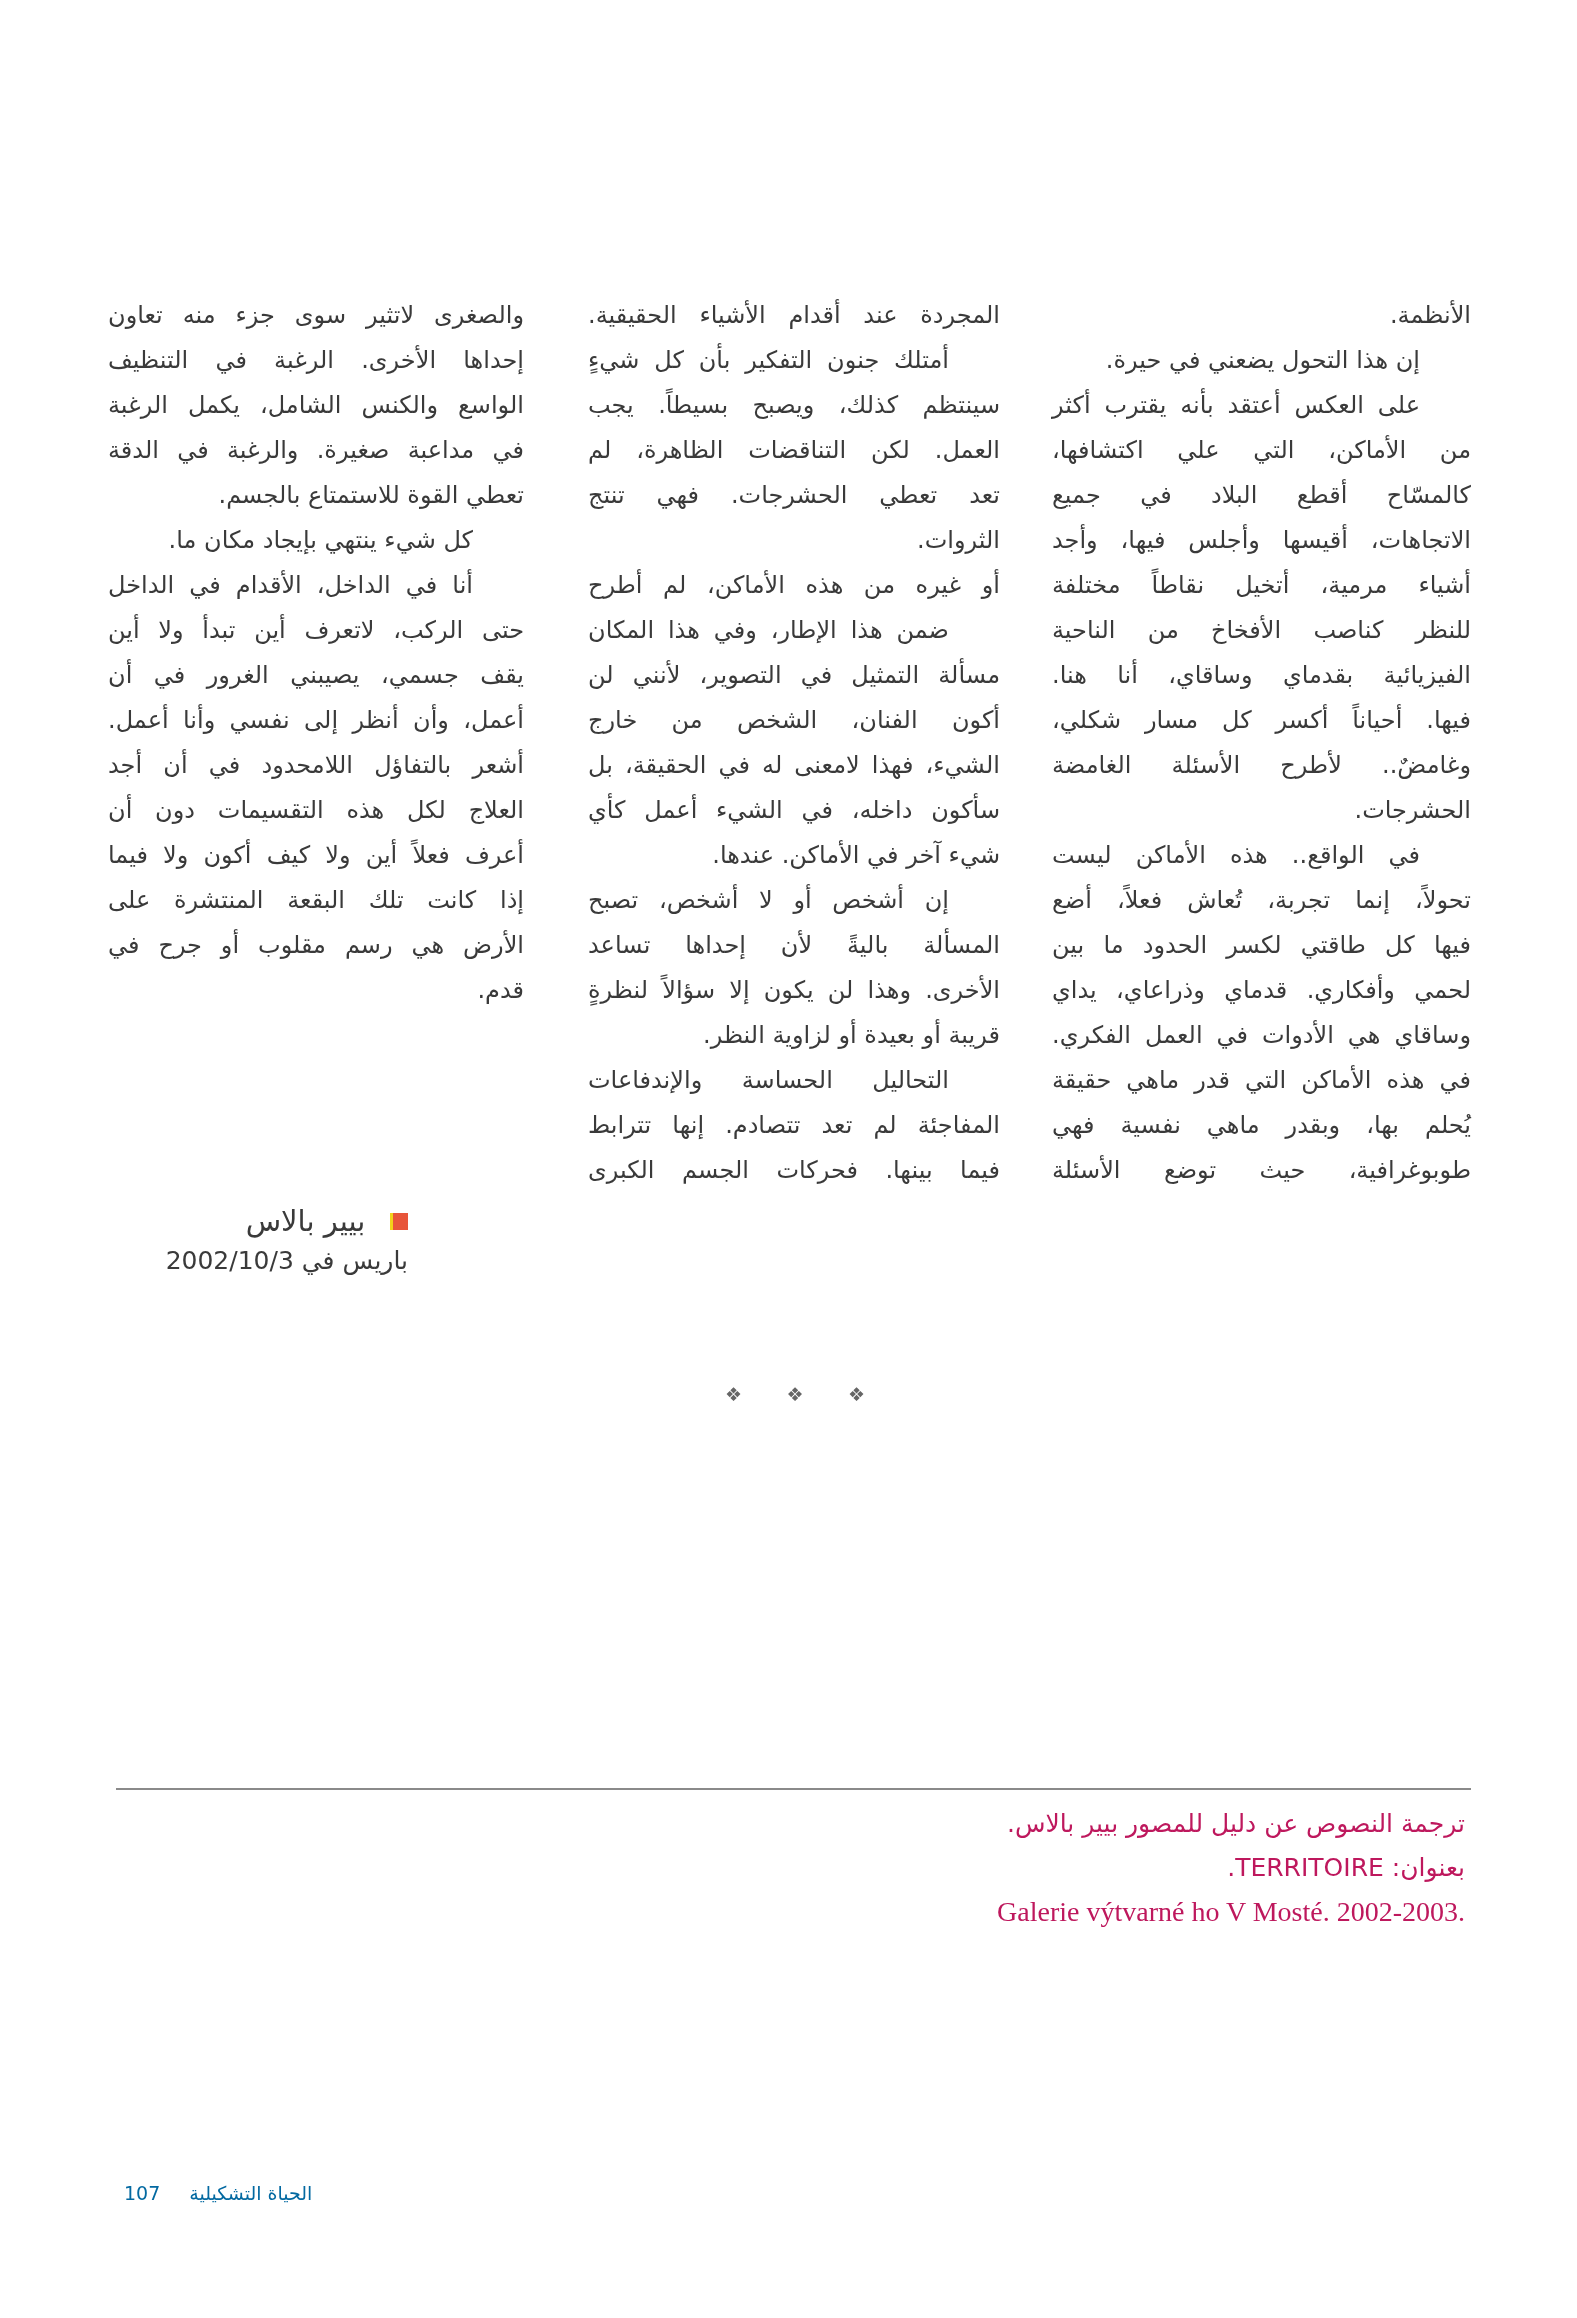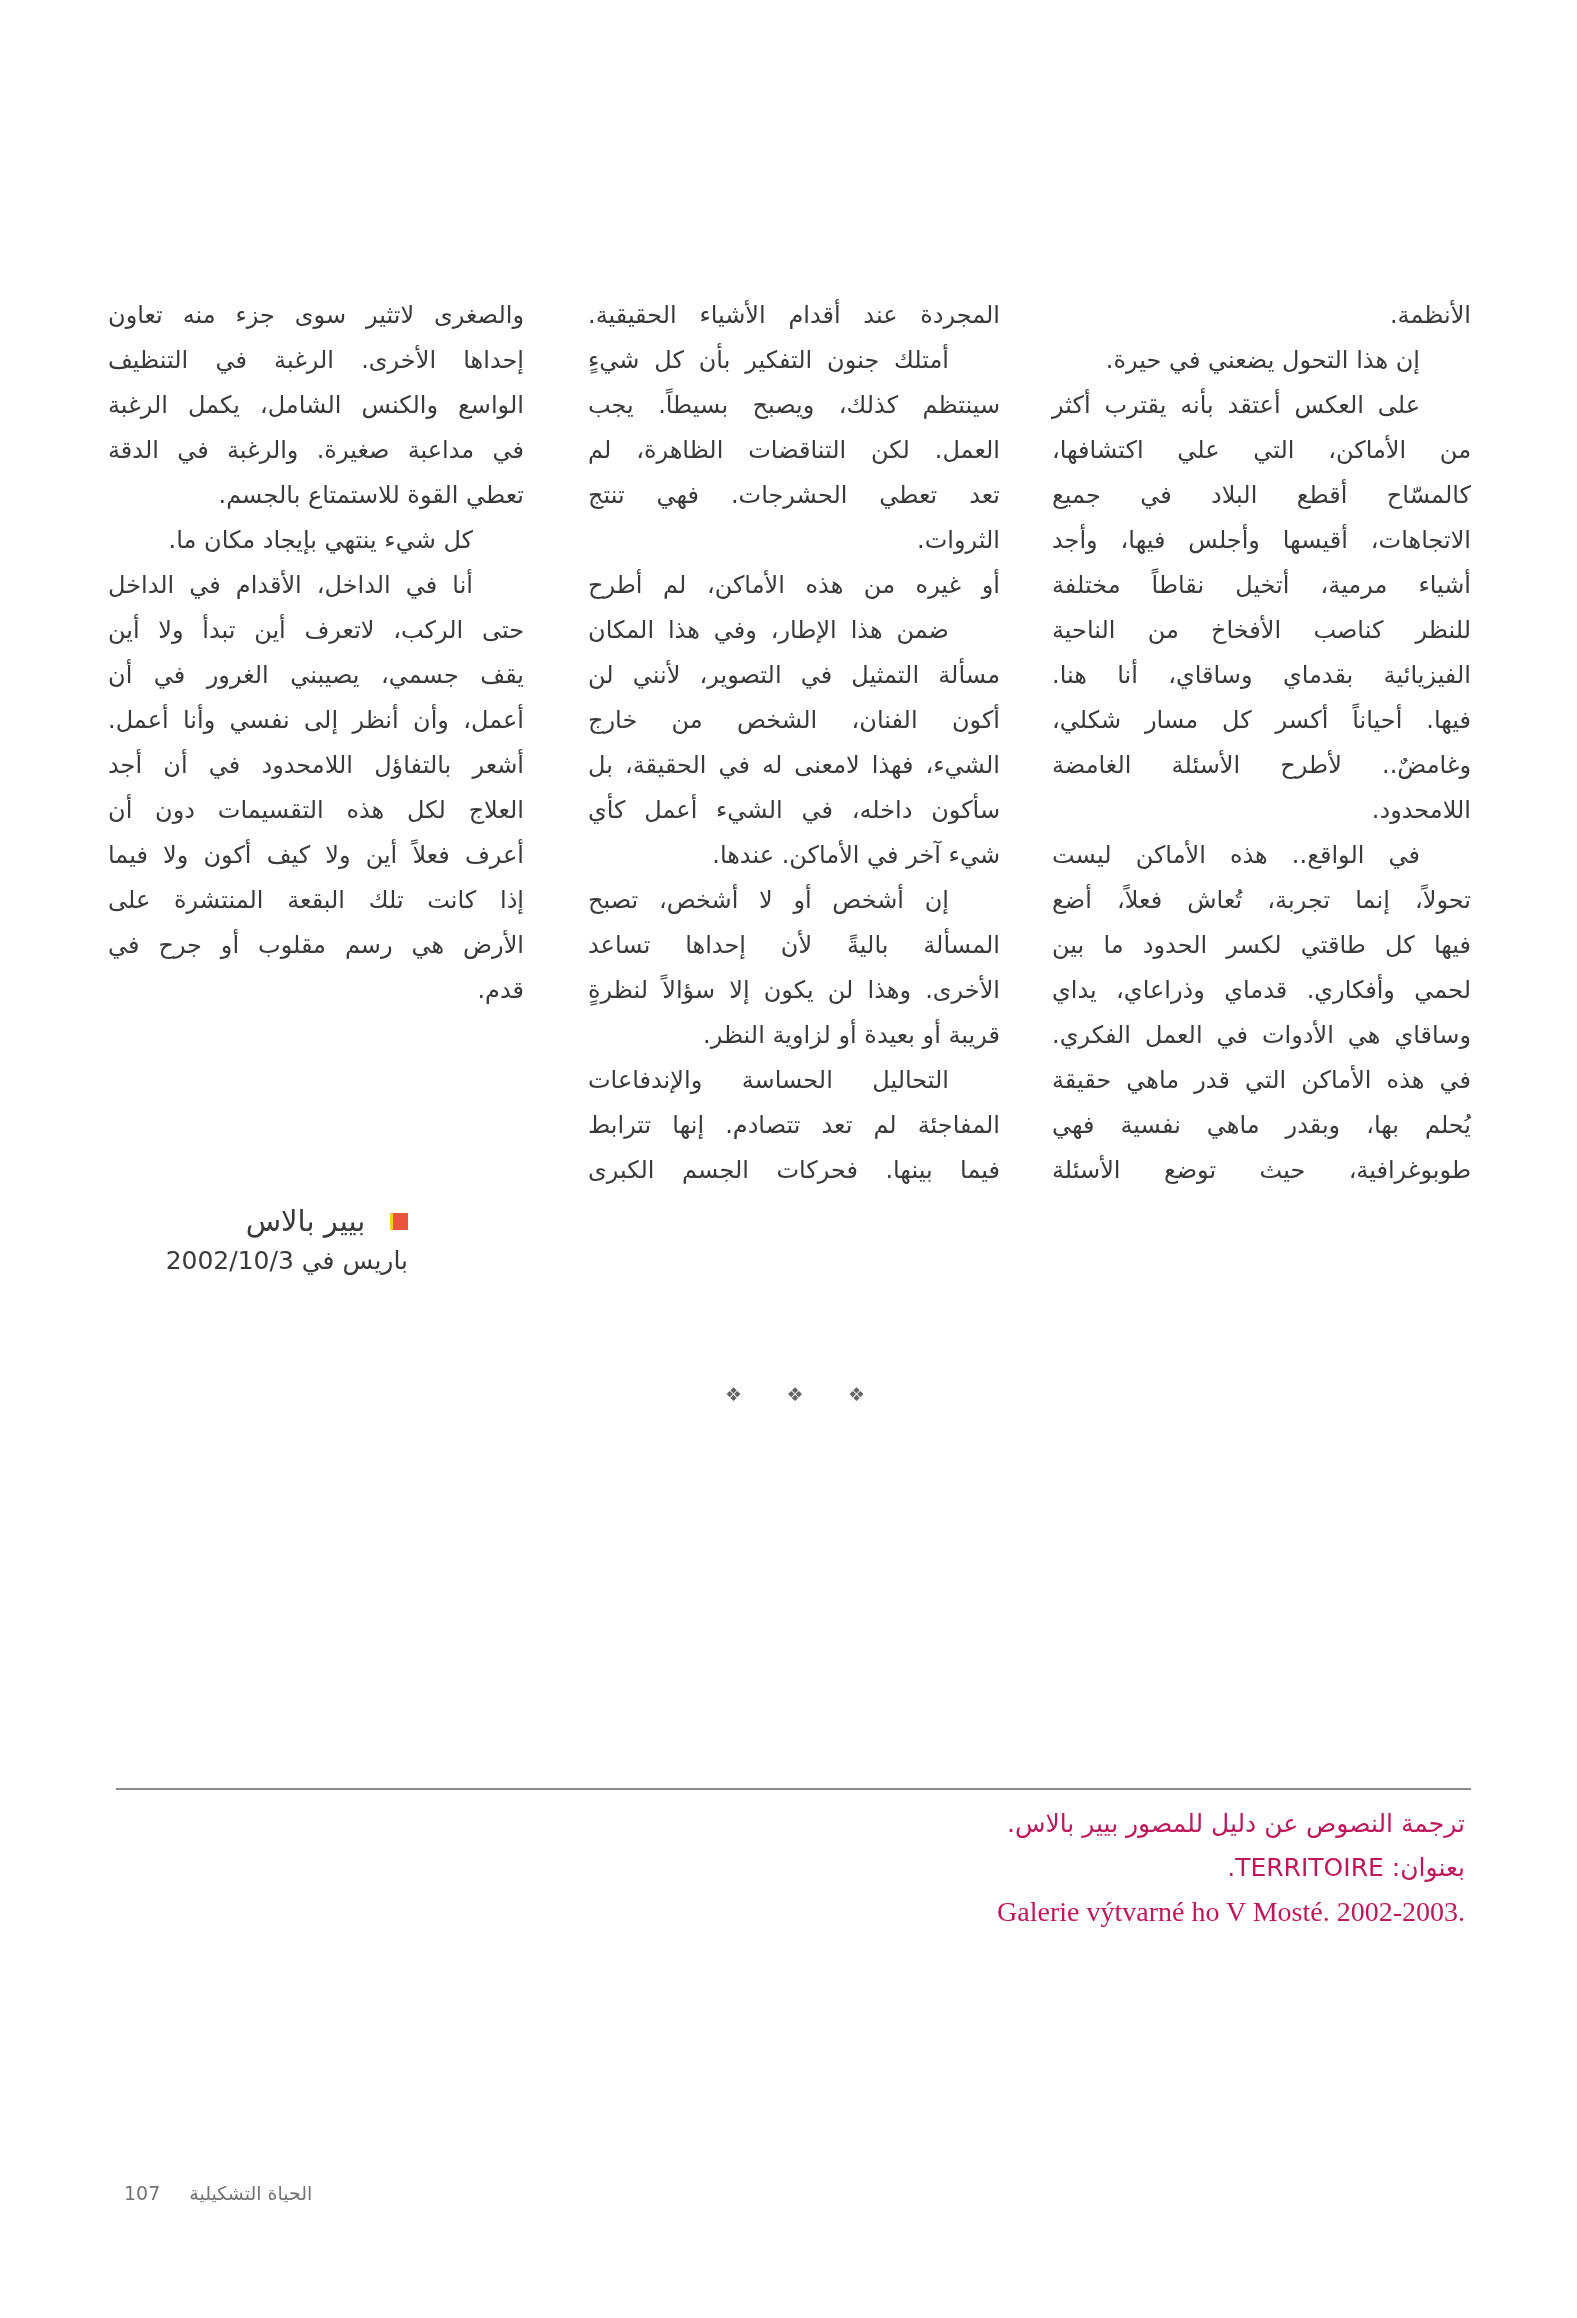--- a/index.html
+++ b/index.html
@@ -30,40 +30,40 @@
     position:absolute; top:1383px; left:725px; width:140px; display:flex; justify-content:space-between;
     font-size:19px; color:#666;
   }
   .rule { position:absolute; left:116px; top:1788px; width:1355px; height:2.2px; background:#8a8a8a; }
   .credits {
     position:absolute; right:112px; top:1802px; width:588px; direction:rtl; text-align:right;
     font-size:25px; line-height:44px; color:#be185d;
   }
   .credits .latin { direction:ltr; text-align:right; font-family:Liberation Serif, serif; font-size:28px; }
   .footer {
-    position:absolute; left:124px; top:2182px; font-size:19px; color:#737373; display:flex; gap:29px; align-items:center;
+    position:absolute; left:124px; top:2182px; font-size:19px; color:#0369a1; display:flex; gap:29px; align-items:center;
   }
   .footer .title { direction:rtl; }
 </style>
 </head>
 <body>
 
 <div class="col" id="col-right">
   <span class="line short">الأنظمة.</span>
   <span class="line short indent">إن هذا التحول يضعني في حيرة.</span>
   <span class="line indent">على العكس أعتقد بأنه يقترب أكثر</span>
   <span class="line">من الأماكن، التي علي اكتشافها،</span>
   <span class="line">كالمسّاح أقطع البلاد في جميع</span>
   <span class="line">الاتجاهات، أقيسها وأجلس فيها، وأجد</span>
   <span class="line">أشياء مرمية، أتخيل نقاطاً مختلفة</span>
   <span class="line">للنظر كناصب الأفخاخ من الناحية</span>
   <span class="line">الفيزيائية بقدماي وساقاي، أنا هنا.</span>
   <span class="line">فيها. أحياناً أكسر كل مسار شكلي،</span>
   <span class="line">وغامضٌ.. لأطرح الأسئلة الغامضة</span>
-  <span class="line short">اللامحدود.</span>
+  <span class="line short">الحشرجات.</span>
   <span class="line indent">في الواقع.. هذه الأماكن ليست</span>
   <span class="line">تحولاً، إنما تجربة، تُعاش فعلاً، أضع</span>
   <span class="line">فيها كل طاقتي لكسر الحدود ما بين</span>
   <span class="line">لحمي وأفكاري. قدماي وذراعاي، يداي</span>
   <span class="line">وساقاي هي الأدوات في العمل الفكري.</span>
   <span class="line">في هذه الأماكن التي قدر ماهي حقيقة</span>
   <span class="line">يُحلم بها، وبقدر ماهي نفسية فهي</span>
   <span class="line">طوبوغرافية، حيث توضع الأسئلة</span>
 </div>
 

